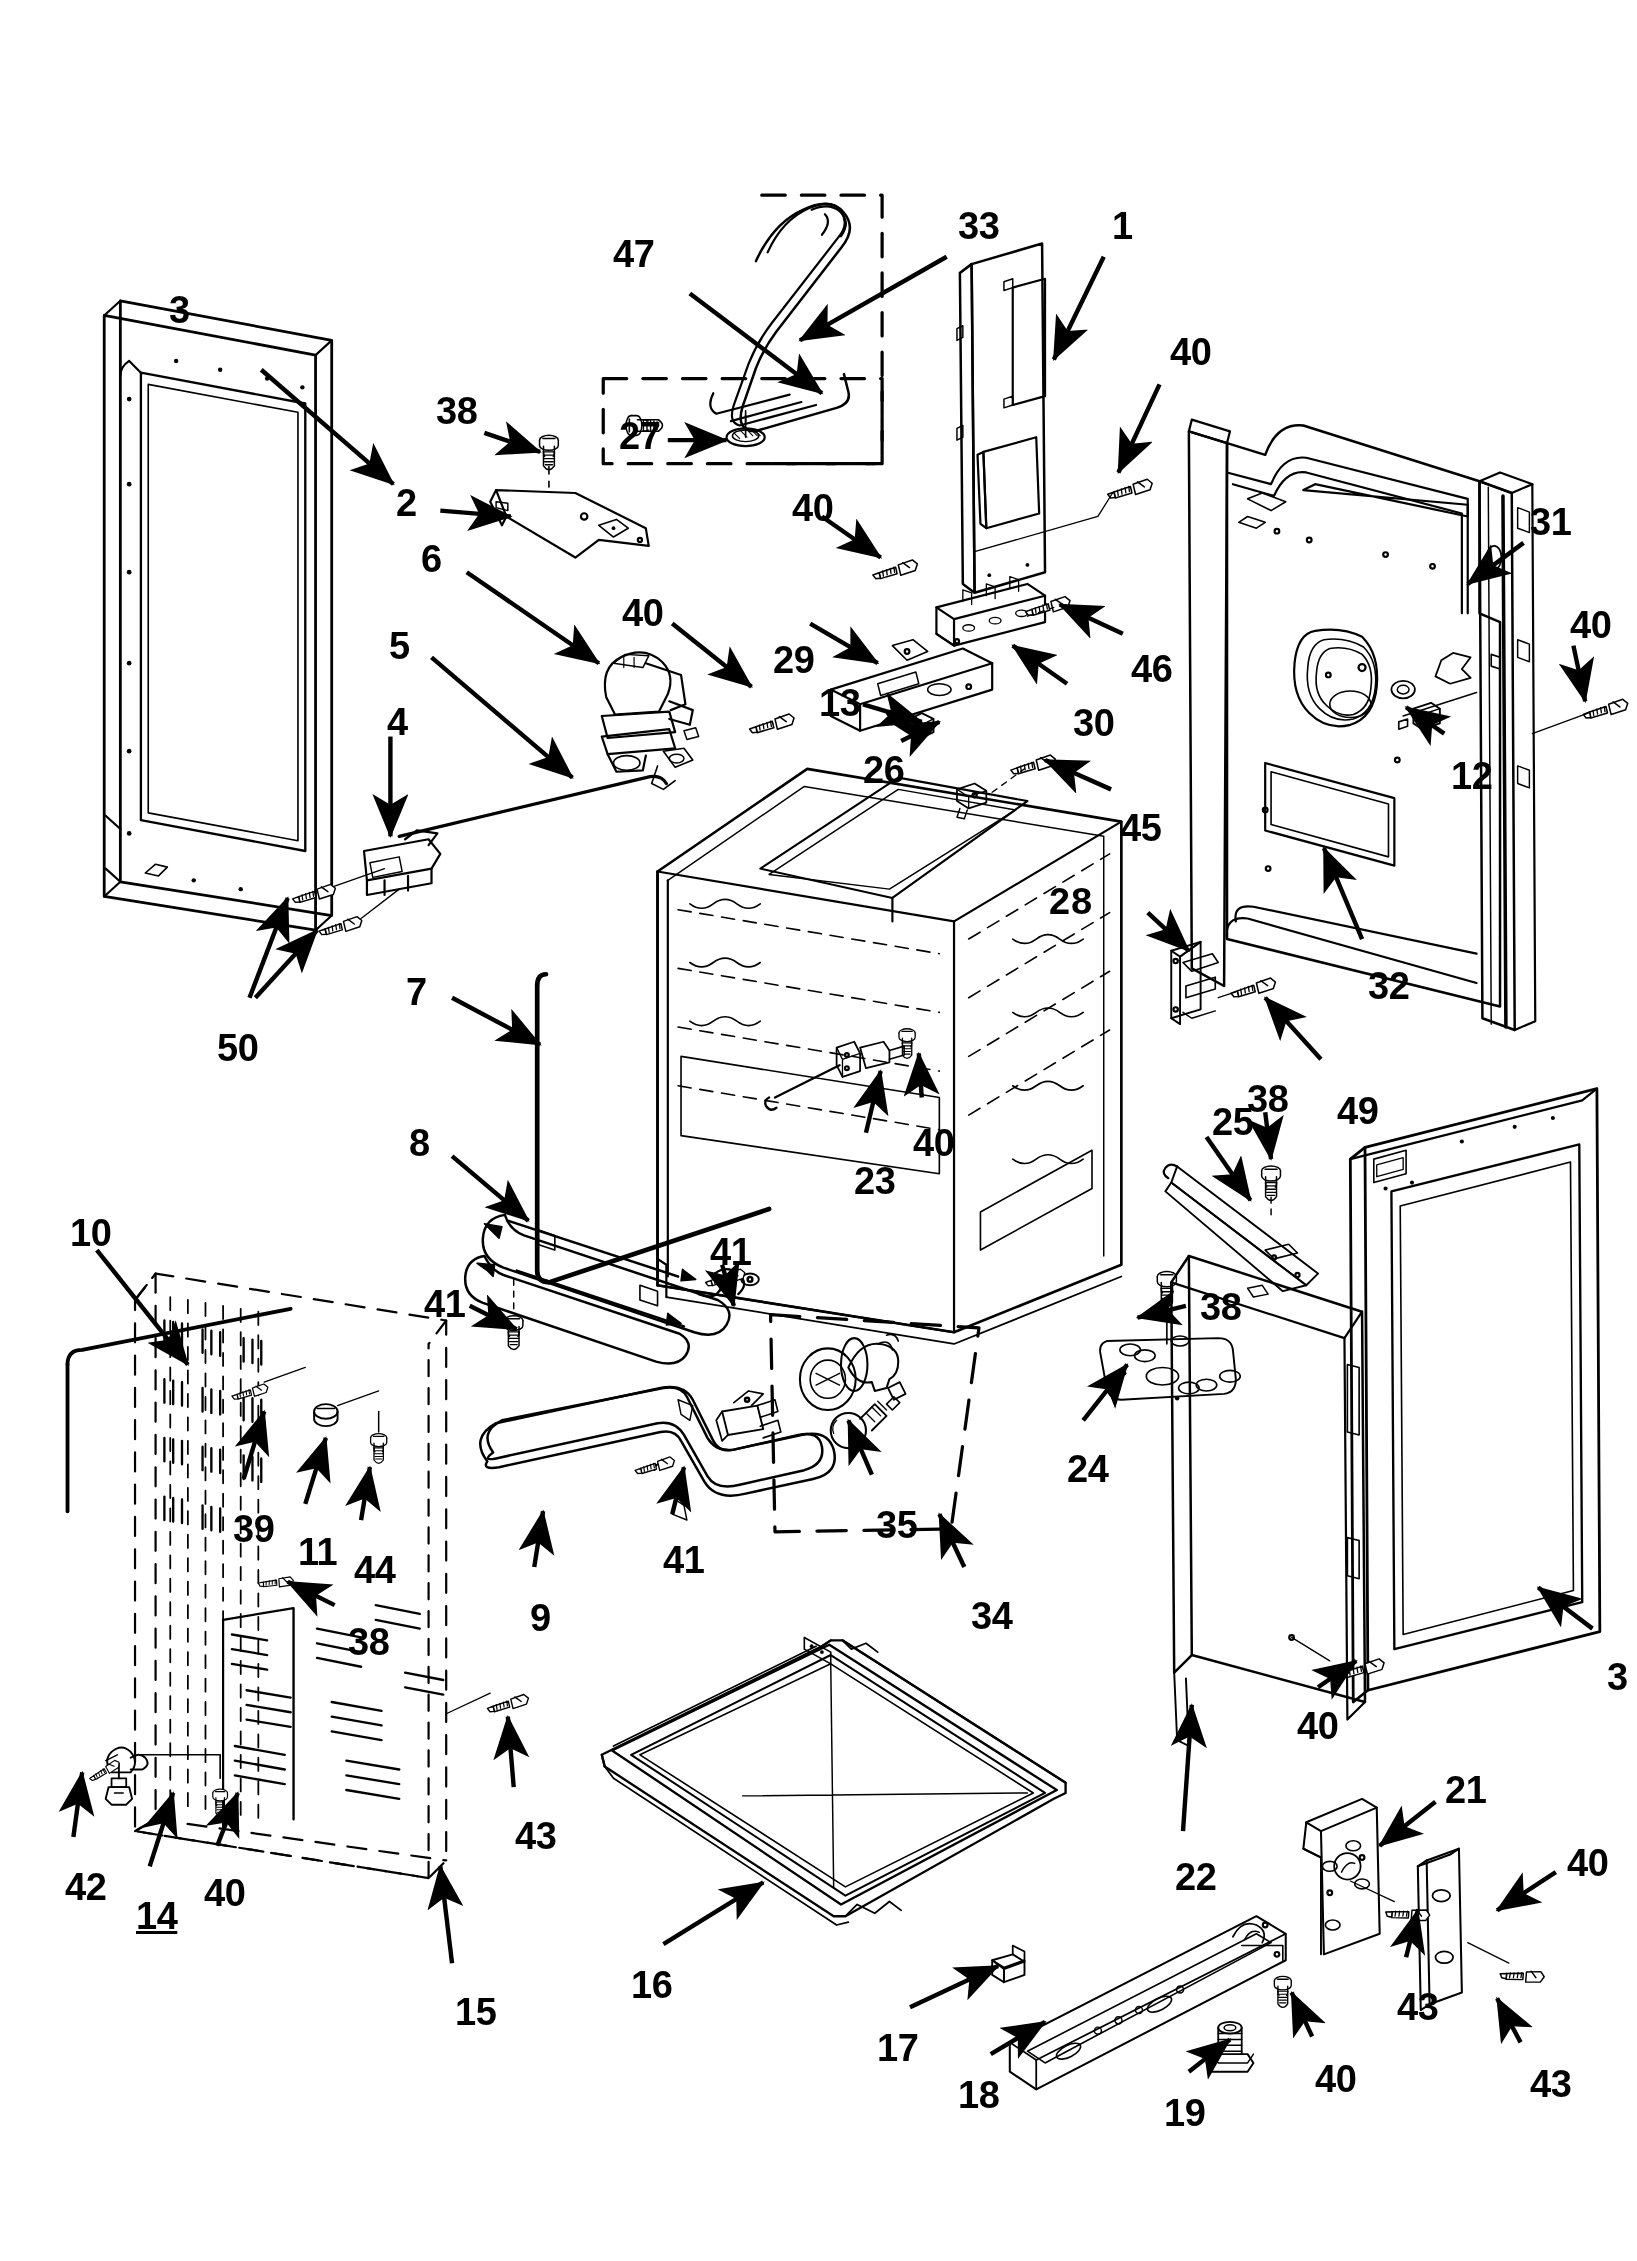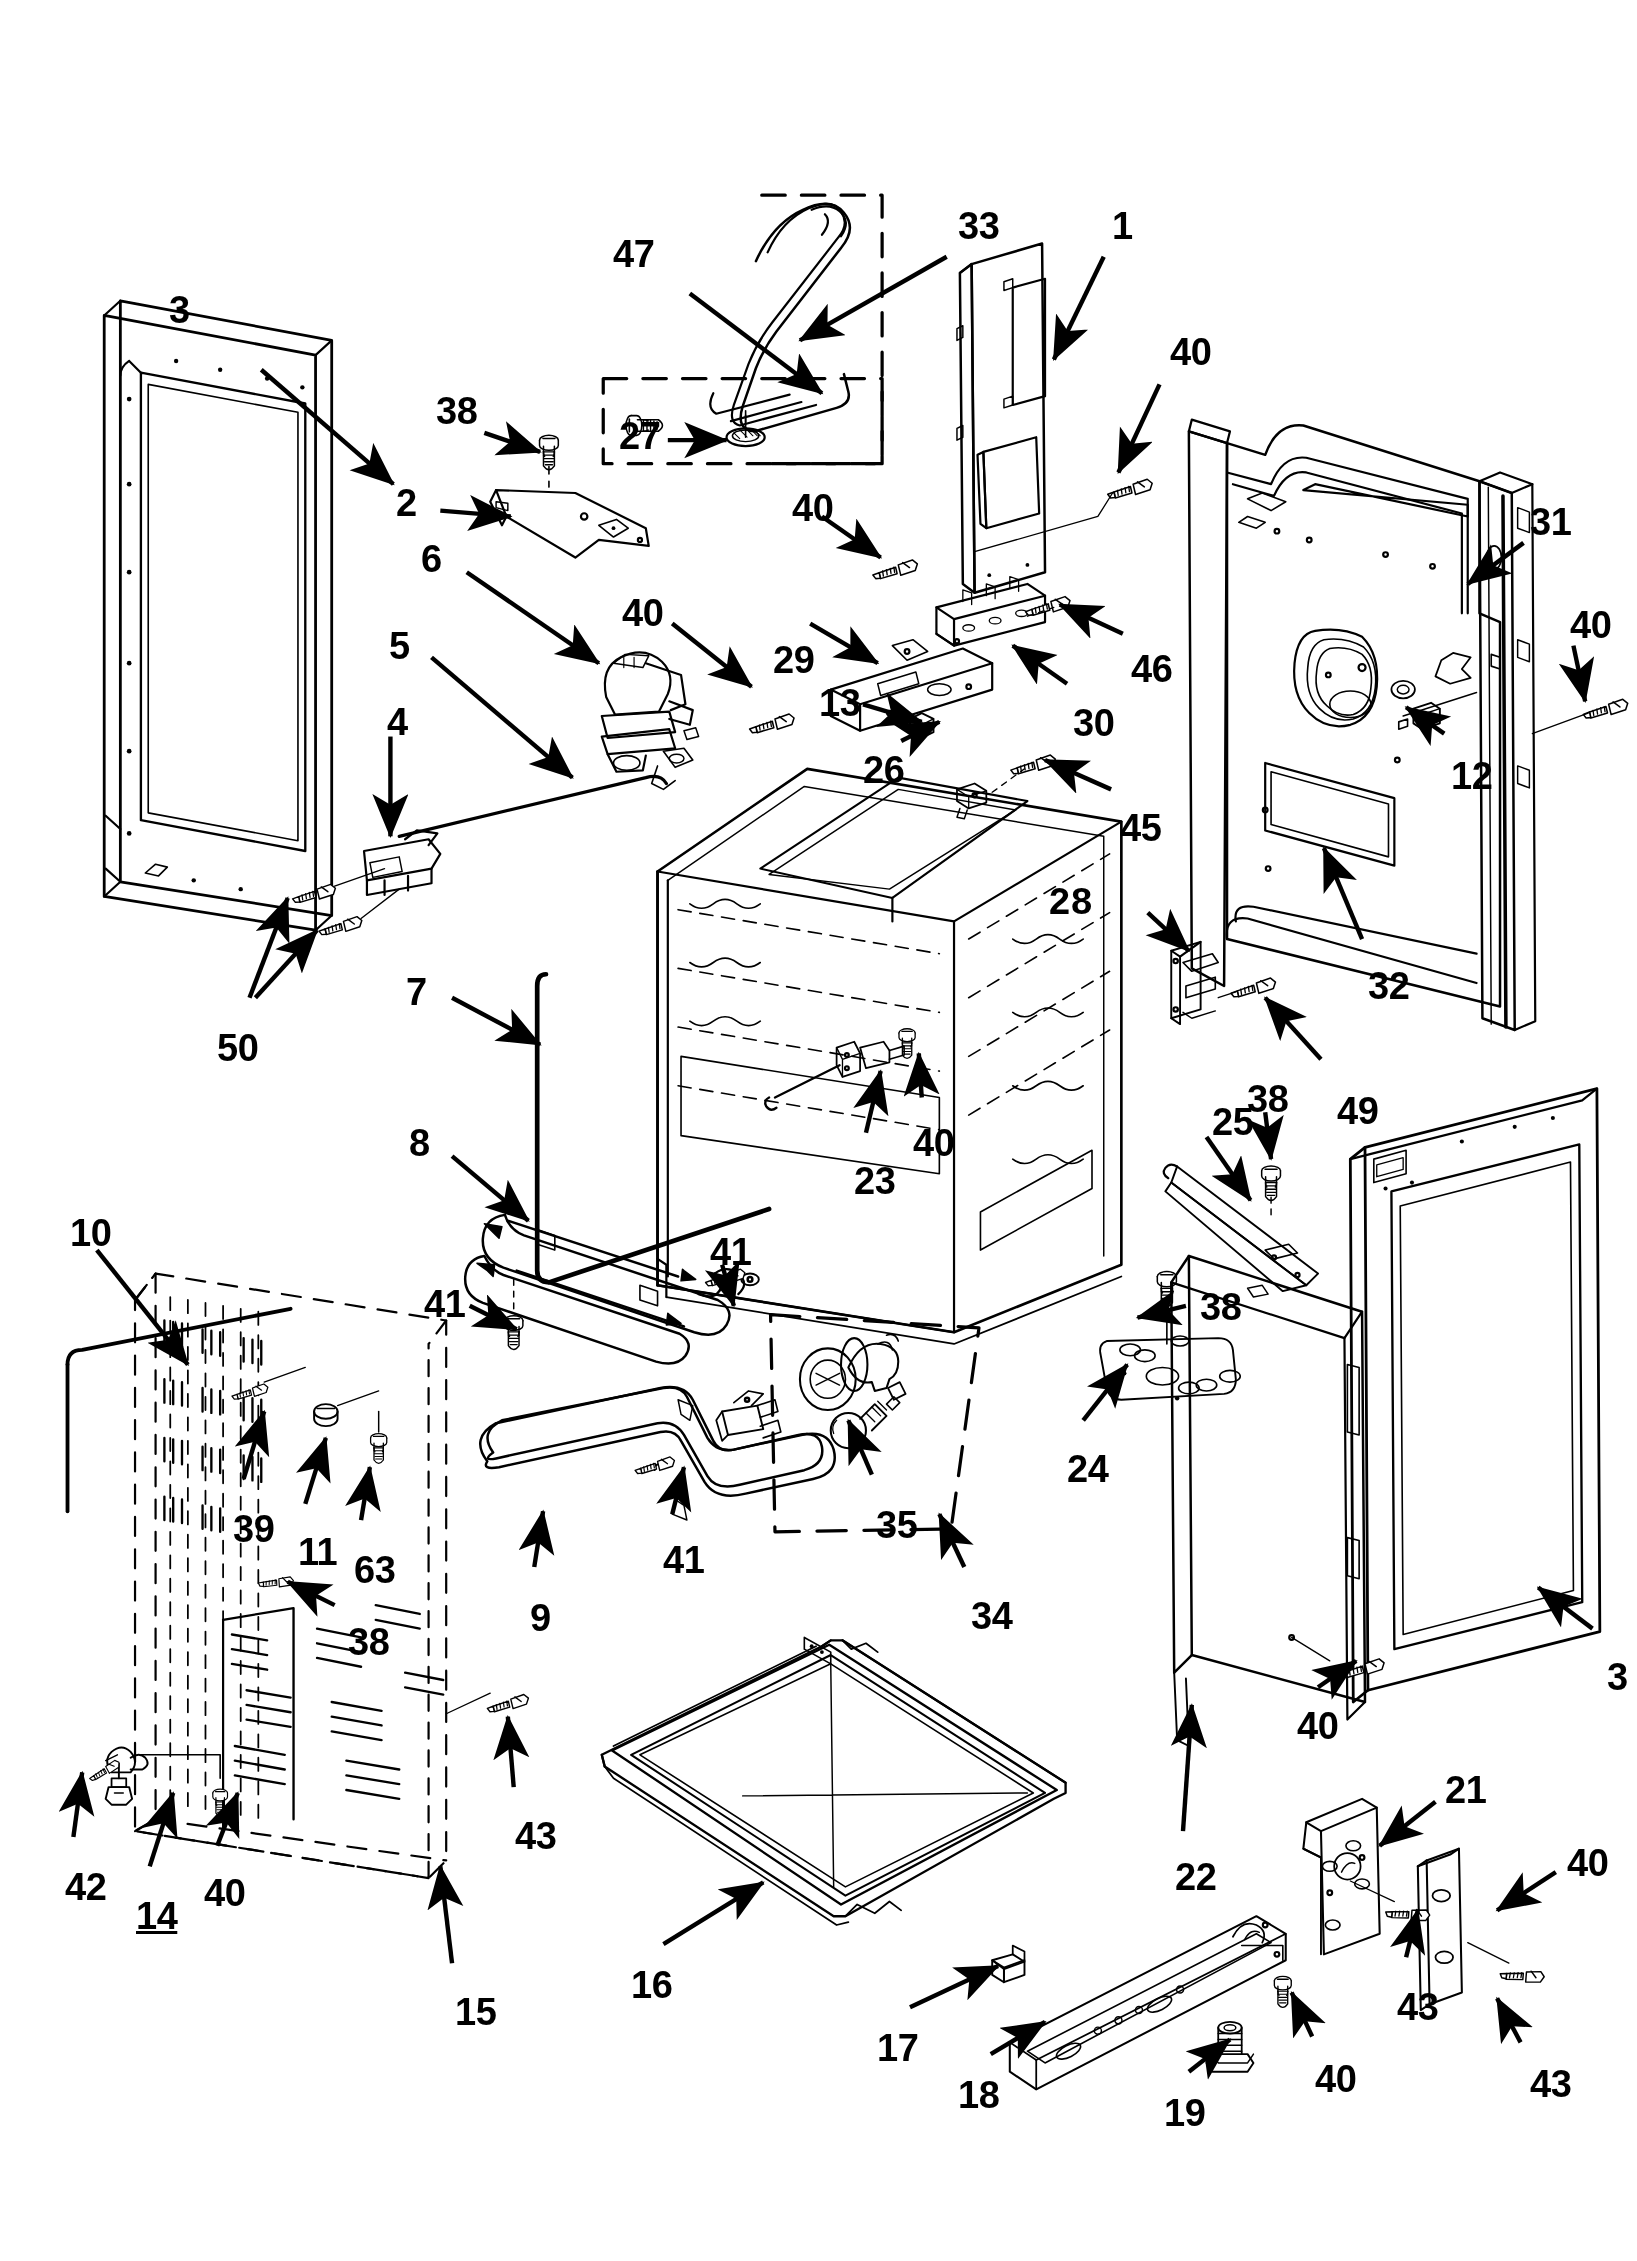--- a/index.html
+++ b/index.html
@@ -711,21 +711,21 @@
     <span class="cal" style="left: 913px; top: 1124px;">40</span>
     <span class="cal" style="left: 409px; top: 1124px;">8</span>
     <span class="cal" style="left: 710px; top: 1233px;">41</span>
     <span class="cal" style="left: 424px; top: 1285px;">41</span>
     <span class="cal" style="left: 1200px; top: 1288px;">38</span>
     <span class="cal" style="left: 70px; top: 1214px;">10</span>
     <span class="cal" style="left: 1067px; top: 1450px;">24</span>
     <span class="cal" style="left: 876px; top: 1506px;">35</span>
     <span class="cal" style="left: 233px; top: 1510px;">39</span>
     <span class="cal" style="left: 298px; top: 1533px;">11</span>
-    <span class="cal" style="left: 354px; top: 1551px;">63</span>
+    <span class="cal" style="left: 354px; top: 1551px;">44</span>
     <span class="cal" style="left: 663px; top: 1541px;">41</span>
     <span class="cal" style="left: 971px; top: 1597px;">34</span>
     <span class="cal" style="left: 530px; top: 1599px;">9</span>
     <span class="cal" style="left: 348px; top: 1623px;">38</span>
     <span class="cal" style="left: 1607px; top: 1658px;">3</span>
     <span class="cal" style="left: 1297px; top: 1707px;">40</span>
     <span class="cal" style="left: 515px; top: 1817px;">43</span>
     <span class="cal" style="left: 65px; top: 1868px;">42</span>
     <span class="cal" style="left: 136px; top: 1897px; text-decoration: underline;">14</span>
     <span class="cal" style="left: 204px; top: 1874px;">40</span>

